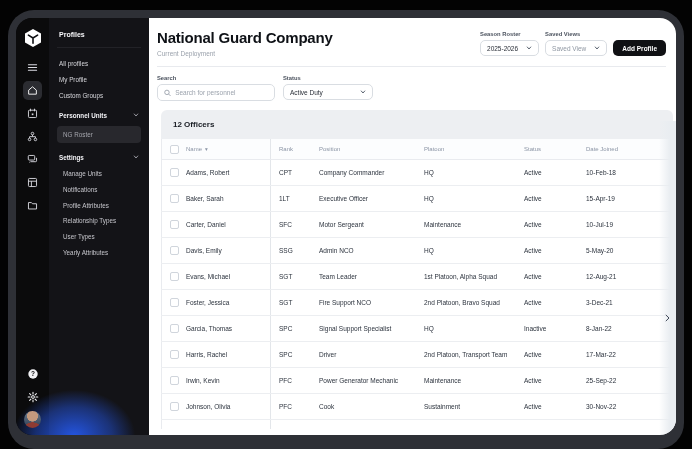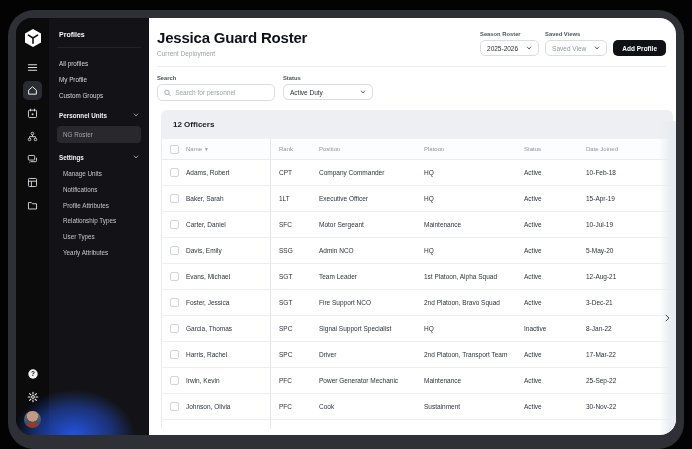--- a/index.html
+++ b/index.html
@@ -183,21 +183,21 @@
       <div class="sb-sub">Notifications</div>
       <div class="sb-sub">Profile Attributes</div>
       <div class="sb-sub">Relationship Types</div>
       <div class="sb-sub">User Types</div>
       <div class="sb-sub">Yearly Attributes</div>
     </div>
 
     <div class="main">
       <div class="m-head">
         <div>
-          <div class="title">Jessica Guard Roster</div>
+          <div class="title">National Guard Company</div>
           <div class="subtitle">Current Deployment</div>
         </div>
         <div class="controls">
           <div class="ctrl">
             <span class="c-label">Season Roster</span>
             <div class="selbox">
               <span>2025-2026</span>
               <svg width="6" height="4" viewBox="0 0 6 4">
                   <path d="M1 .7 3 3 5 .7" stroke="#5b6370" fill="none"></path>
                 </svg>

